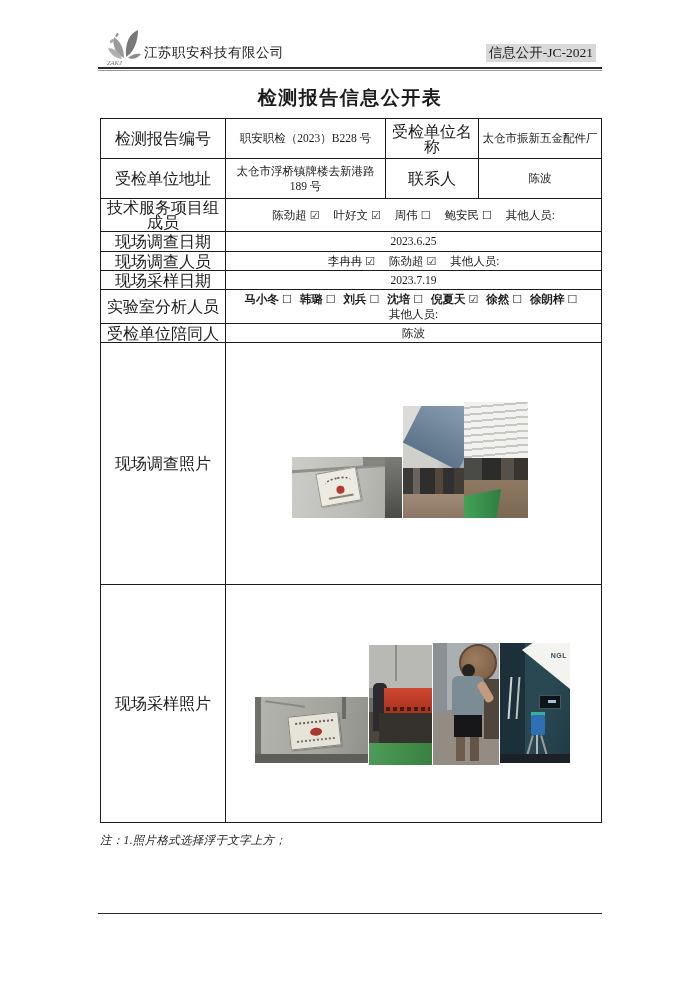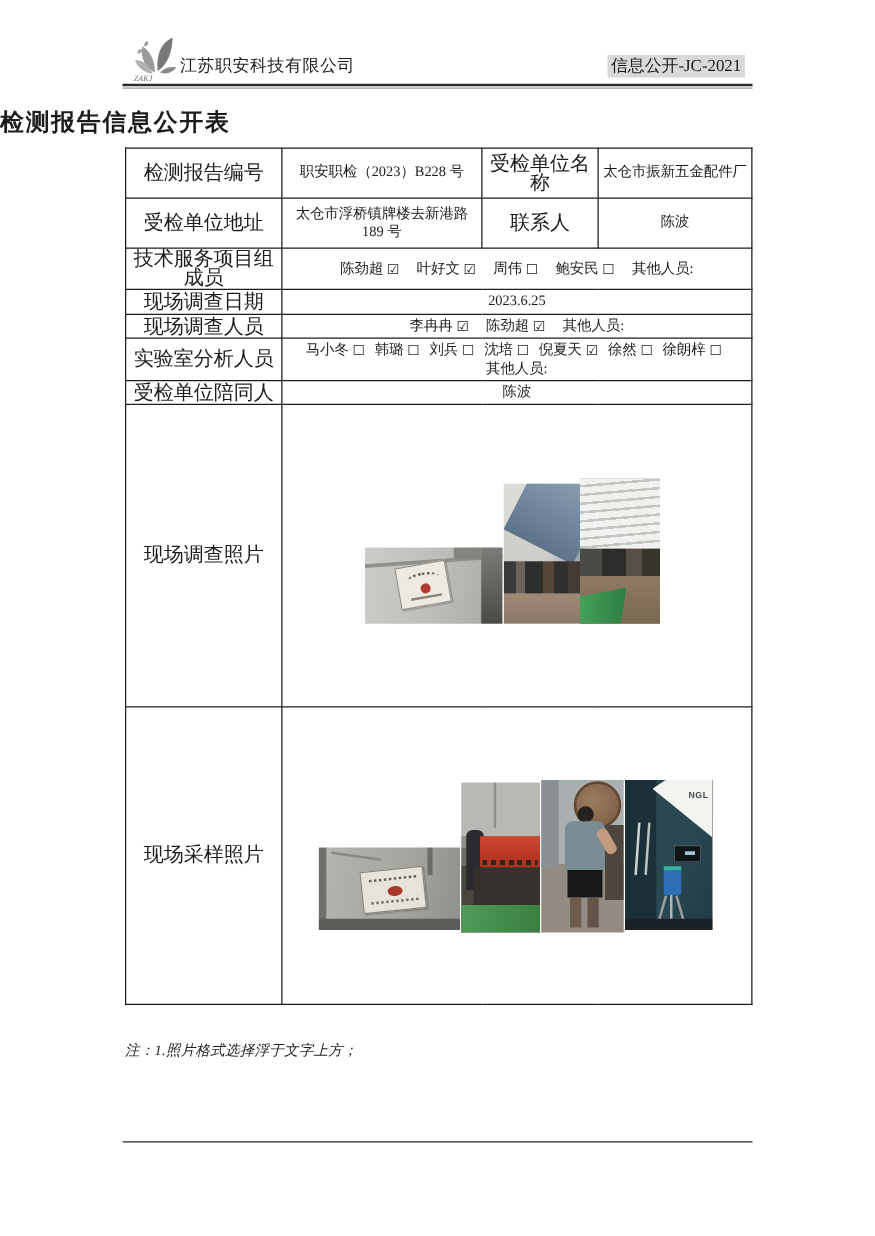--- a/index.html
+++ b/index.html
@@ -8,33 +8,33 @@
   .page { position:relative; width:700px; height:989px; background:#fff; overflow:hidden;padding-left:22px; }
 
   
   .logo { position:absolute; left:102px; top:27px; width:42px; height:40px; }
   .logo svg { width:100%; height:100%; }
   .company-name { position:absolute; left:144px; top:44px; font-size:13.5px; letter-spacing:.5px; }
   .doc-code { position:absolute; right:104px; top:44px; font-size:13.5px; background:#d9d9d9; padding:0 3px; }
   .header-rule { position:absolute; left:98px; top:67px; width:504px; height:4px;
                  border-top:2px solid #2b2b2b; border-bottom:1px solid #9a9a9a; }
 
-  .doc-title { position:absolute; left:0; top:85px; width:100%; 
+  .doc-title { position:absolute; left:0; top:85px; width:100%; text-align:center;
                font-size:19px; font-weight:bold; letter-spacing:1.5px; }
 
   
   table.form { position:absolute; left:100px; top:118px; width:501px;
                border-collapse:collapse; table-layout:fixed; font-size:11.5px; }
   table.form td { border:1.4px solid #1c1c1c; text-align:center; vertical-align:middle;
                   padding:1px 3px; line-height:15px; }
   td.lbl { font-size:16px; }
   td.left { text-align:left; padding-left:6px; }
   .cb { font-family:"DejaVu Sans",sans-serif; font-size:11px; margin-left:3px; position:relative; top:.5px; }
   .person { margin-right:11px; white-space:nowrap; }
-  .person-sm { margin-right:5px; white-space:nowrap; }
+  .person-sm { margin-right:5px; white-space:nowrap;font-weight:bold; }
   .other-lbl { white-space:nowrap; }
   td.photo-cell { padding:0; position:relative; }
 
   
   .photo { position:absolute; overflow:hidden; }
   .photo div { position:absolute; }
 
   
   .ph-sw { left:66px; top:114px; width:110px; height:61px;
            background:linear-gradient(100deg,#ccccc8 0%,#bcbcb8 55%,#a8a8a2 100%); }
@@ -192,20 +192,24 @@
 
     <tr style="height:19px">
       <td class="lbl">现场调查人员</td>
       <td class="left" colspan="3">
         <span class="person"><span>李冉冉</span><span class="cb">☑</span></span>
         <span class="person"><span>陈劲超</span><span class="cb">☑</span></span>
         <span class="other-lbl">其他人员:</span>
       </td>
     </tr>
 
+    <tr style="height:19px">
+      <td class="lbl">现场采样日期</td>
+      <td colspan="3">2023.7.19</td>
+    </tr>
 
 
     <tr style="height:34px">
       <td class="lbl">实验室分析人员</td>
       <td class="left" colspan="3">
         <div>
           <span class="person-sm"><span>马小冬</span><span class="cb">☐</span></span>
           <span class="person-sm"><span>韩璐</span><span class="cb">☐</span></span>
           <span class="person-sm"><span>刘兵</span><span class="cb">☐</span></span>
           <span class="person-sm"><span>沈培</span><span class="cb">☐</span></span>

